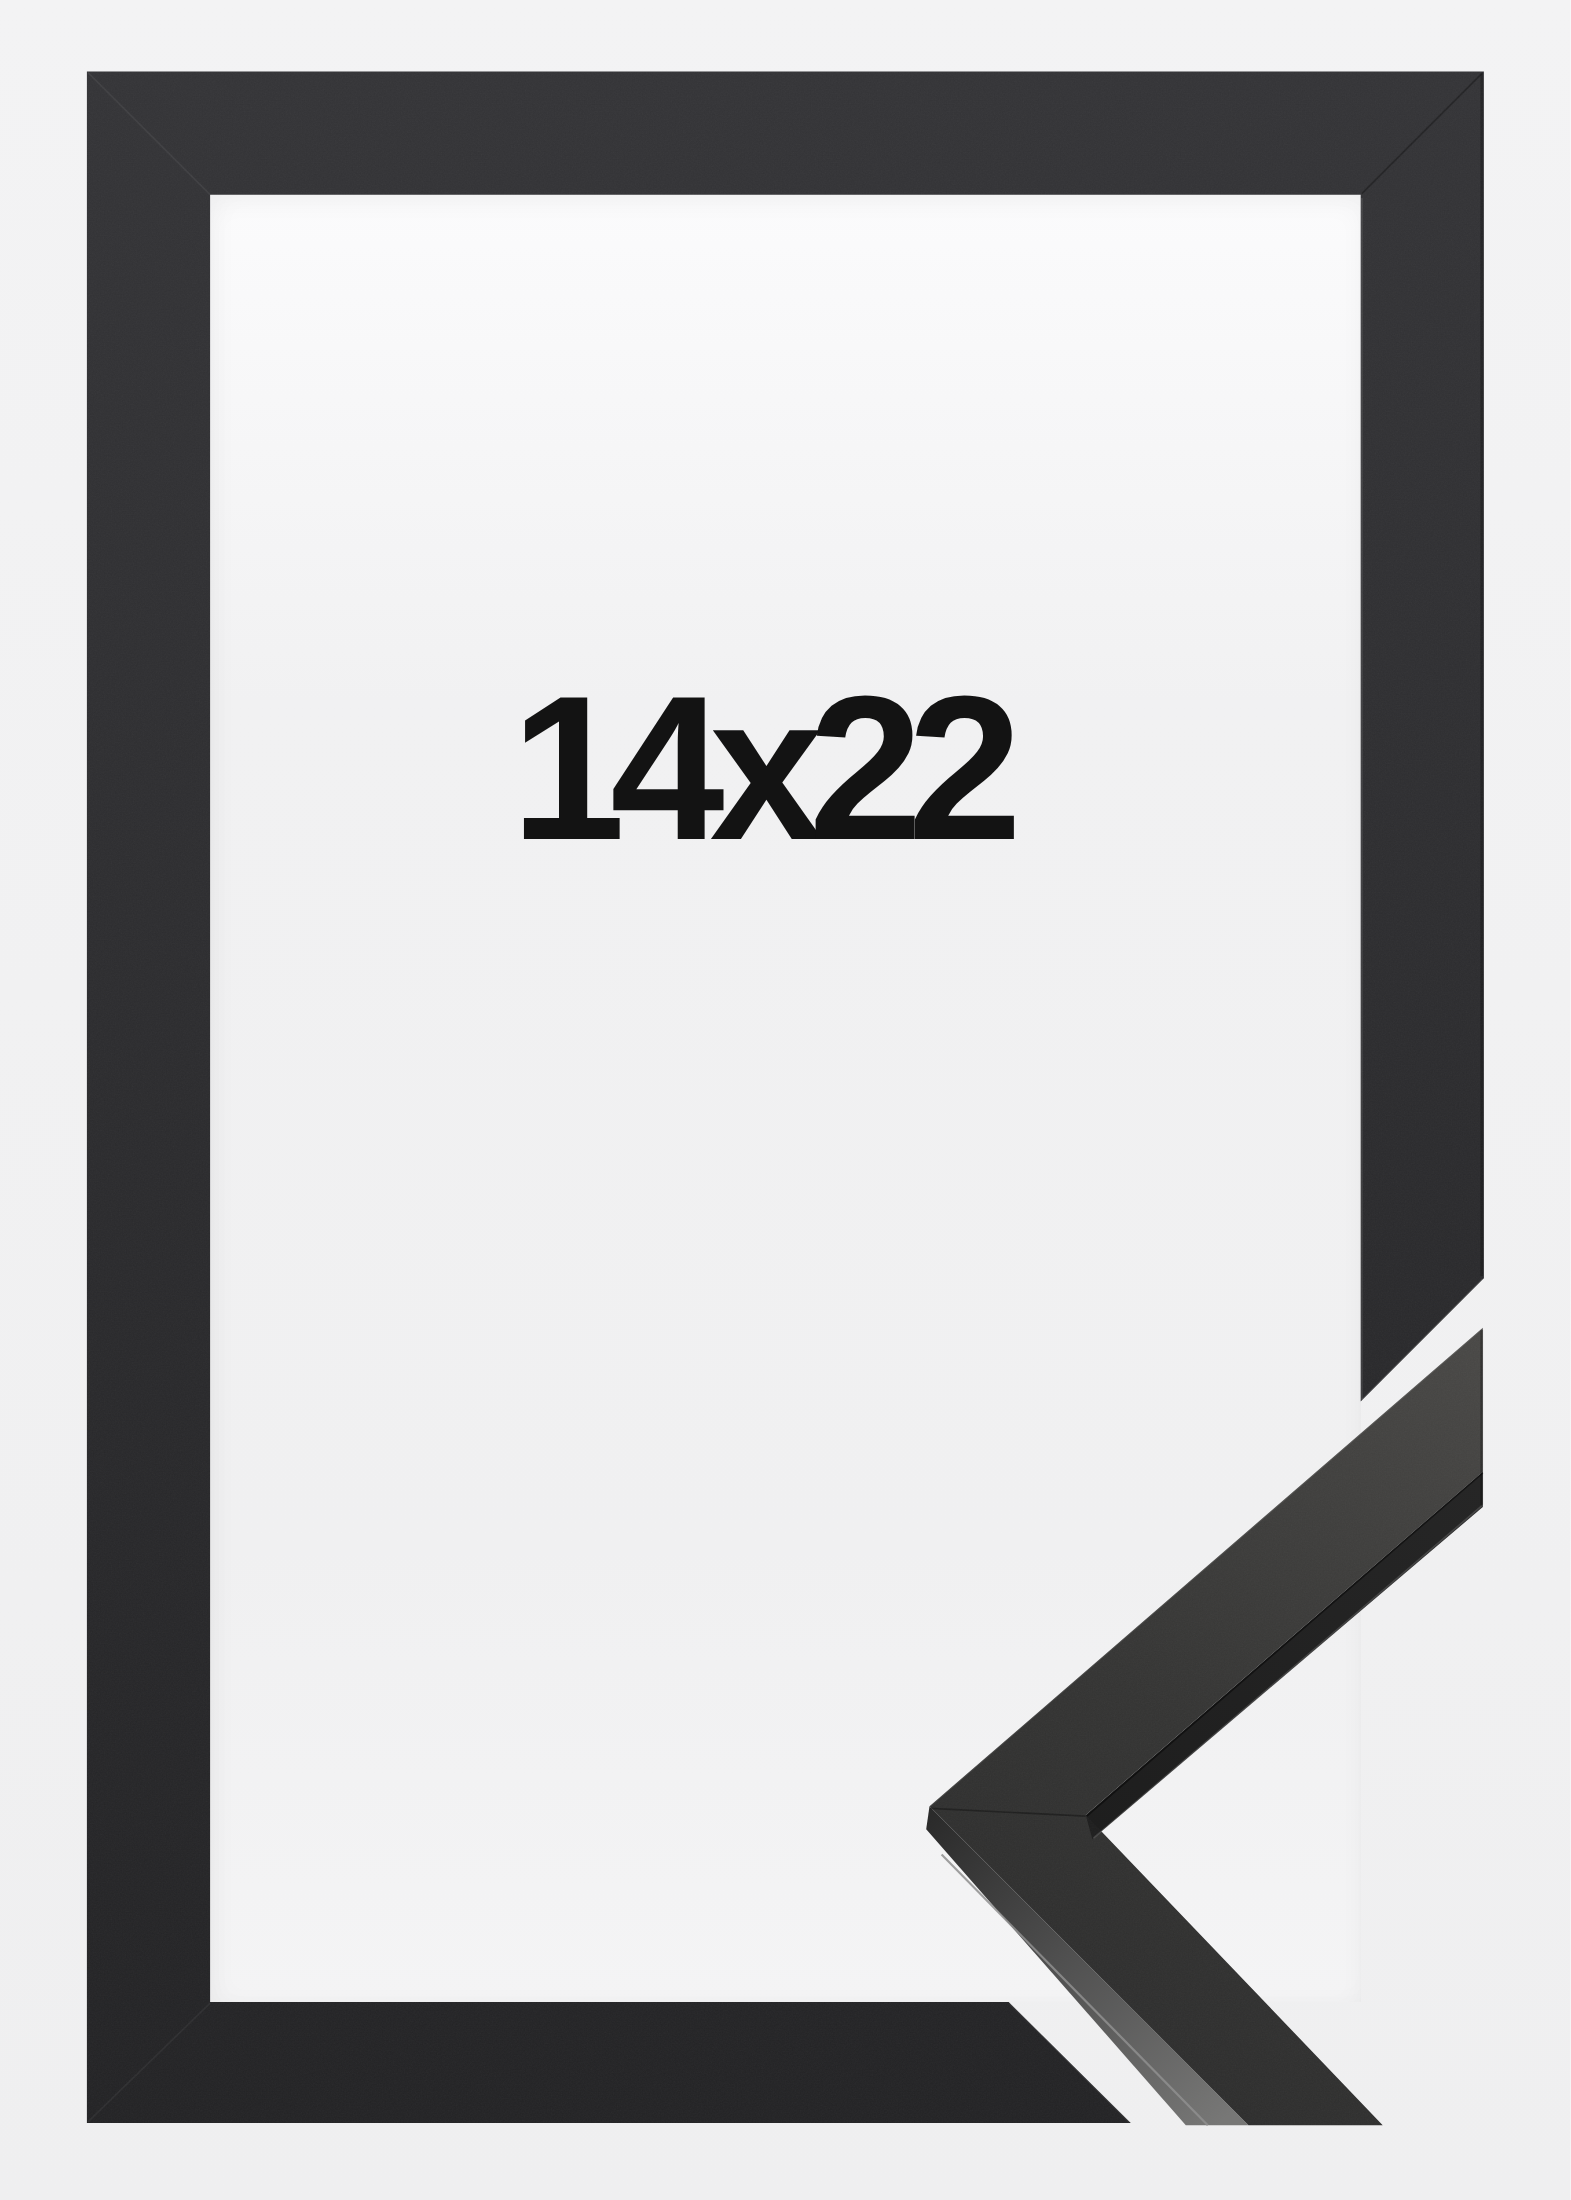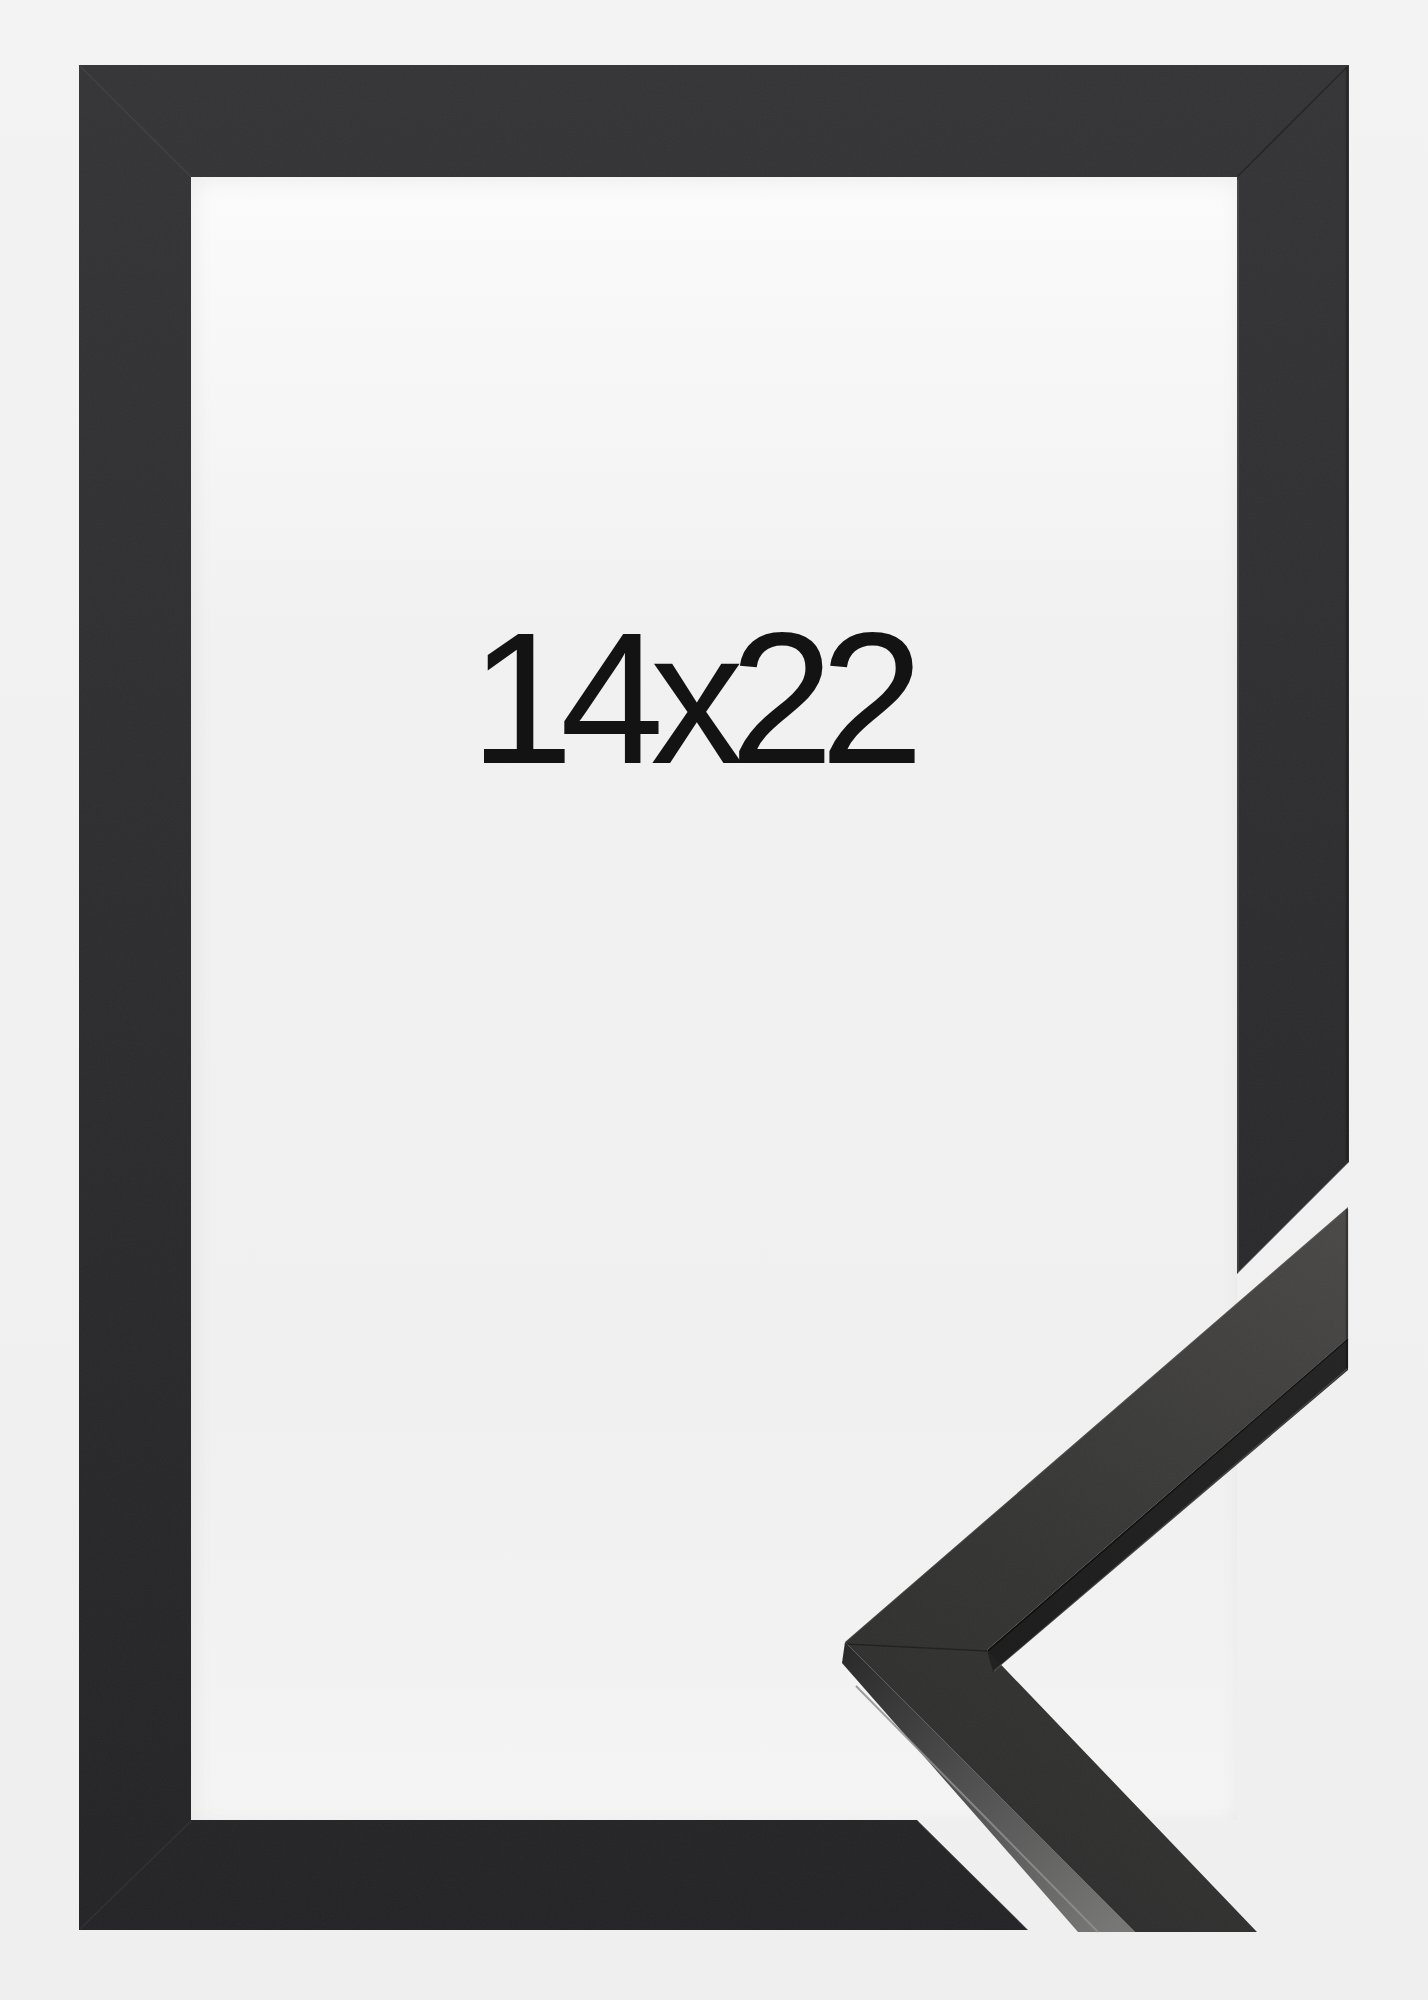--- a/index.html
+++ b/index.html
@@ -31,21 +31,21 @@
     top: 0;
     width: 1428px;
     height: 2000px;
     display: block;
   }
   .size-label {
     position: absolute;
     left: 690px;
     top: 605px;
     transform: translateX(-50%);
-    font-weight: normal;
+    font-weight: bold;
     font-size: 187px;
     line-height: 1;
     letter-spacing: -0.074em;
     color: #131313;
     white-space: nowrap;
     user-select: none;
     text-align: center;
   }
 </style>
 </head>

